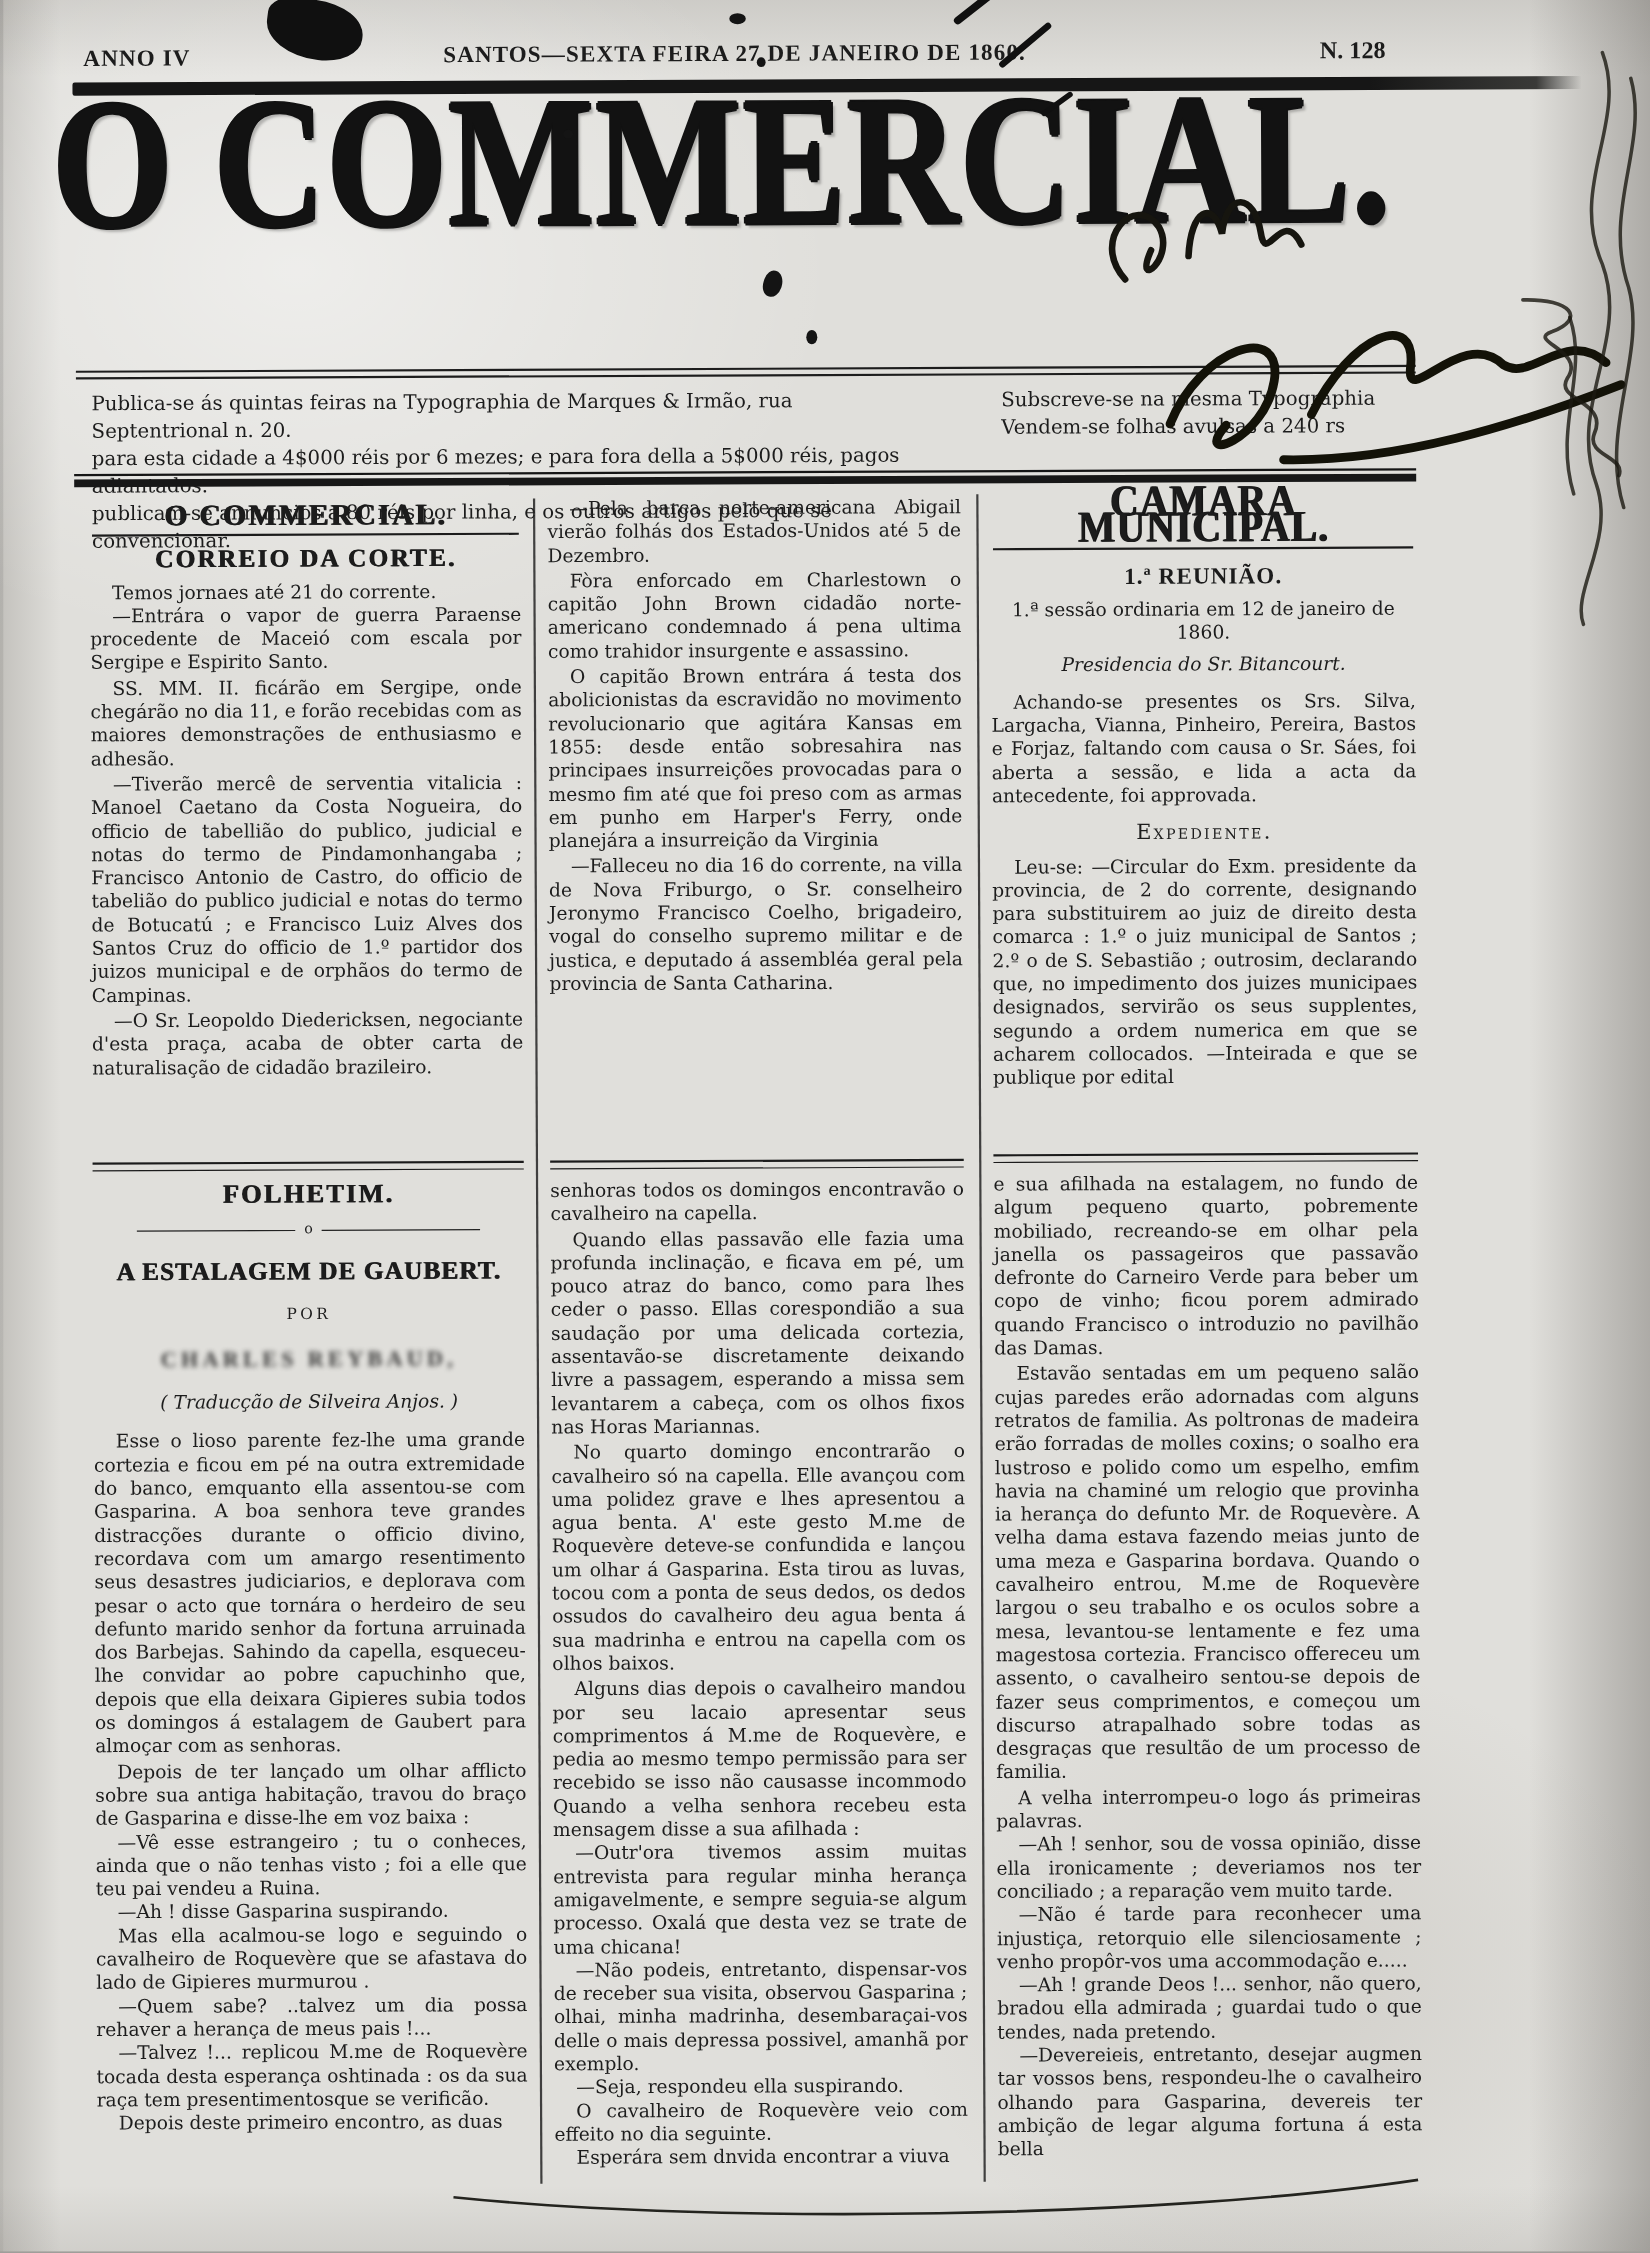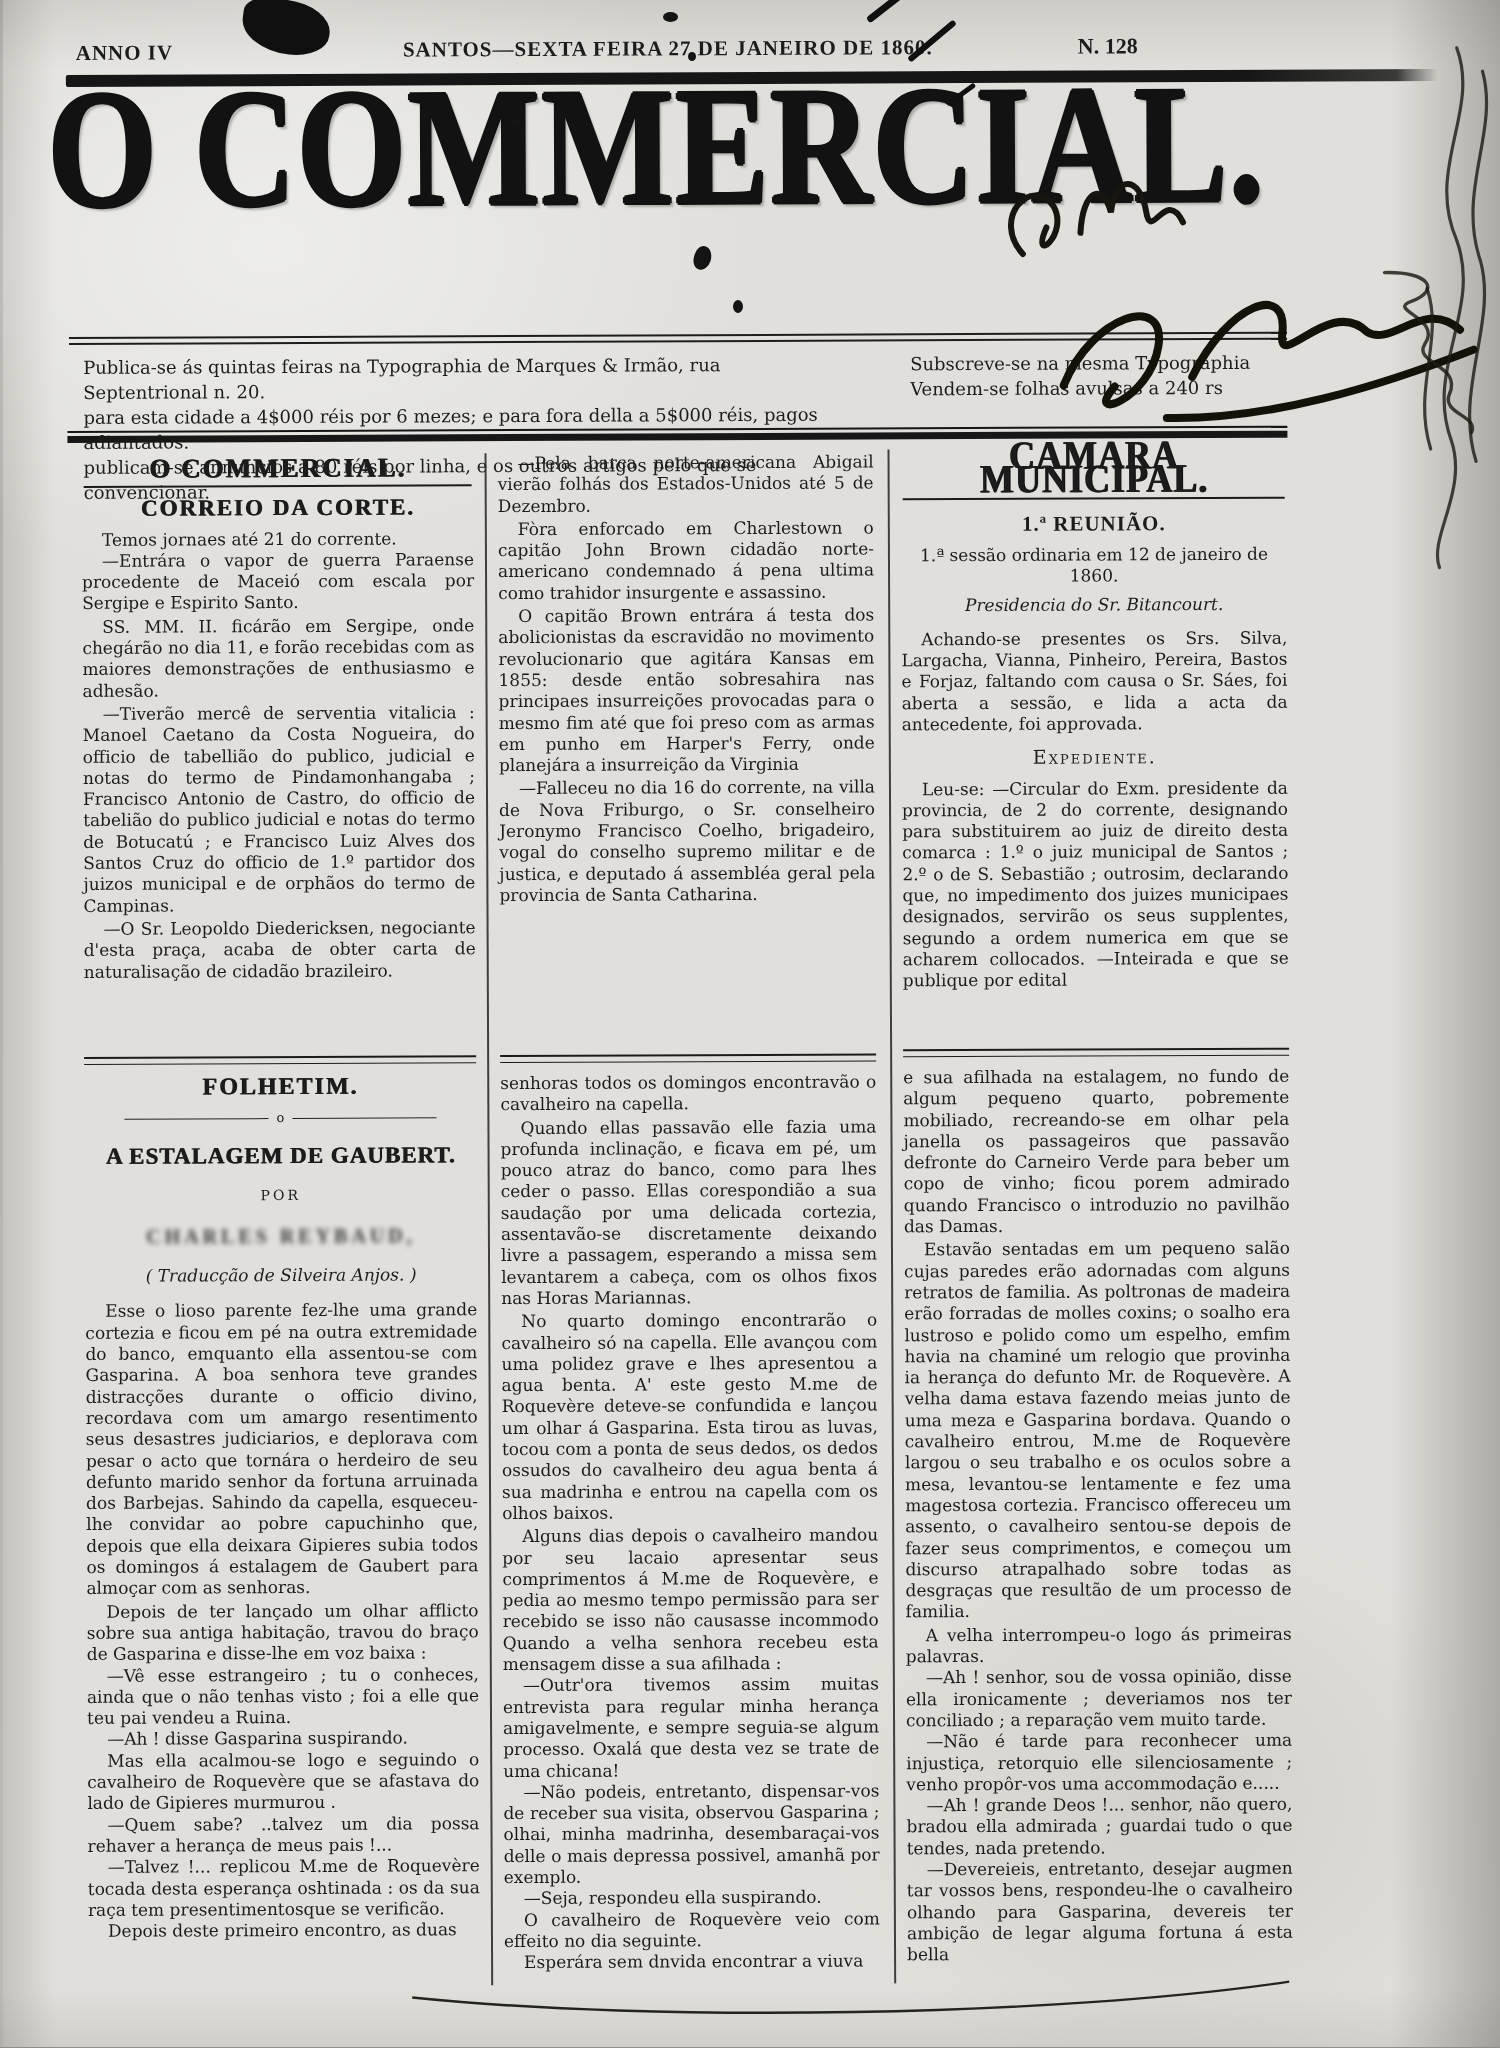--- a/index.html
+++ b/index.html
@@ -11,21 +11,21 @@
       linear-gradient(to right, rgba(80,75,68,0.20), transparent 55px),
       linear-gradient(to left, rgba(55,50,45,0.30), transparent 110px),
       linear-gradient(to bottom, rgba(70,65,58,0.12), transparent 70px),
       linear-gradient(to top, rgba(70,65,58,0.10), transparent 60px),
       #e0dfdb;}
   .print{position:absolute;inset:0;transform:rotate(-0.25deg);}
   .abs{position:absolute;}
   .hdr{font-family:"Liberation Serif",serif;font-weight:bold;}
   .anno{left:80px;top:38px;font-size:21px;letter-spacing:1px;}
   .dateline{left:0;top:36px;width:1344px;text-align:center;font-size:21px;letter-spacing:1px;}
-  .issue{left:1082px;top:35px;width:120px;text-align:left;font-size:22px;}
+  .issue{left:1174px;top:35px;width:120px;text-align:center;font-size:22px;}
   .band{left:70px;top:72px;width:1372px;height:12px;background:linear-gradient(to right,#161616 86%,#3a3a38 97%,transparent);border-radius:2px;}
   .masthead{left:60px;top:58px;width:1200px;text-align:center;font-size:138px;line-height:170px;
     font-family:"Liberation Serif",serif;font-weight:bold;letter-spacing:1px;color:#121212;
     transform:scale(1.02,1.22);transform-origin:50% 40%;
     text-shadow:1.5px 0 0 #121212,-1.5px 0 0 #121212,0 1.5px 0 #121212,0 -1.5px 0 #121212,3px 3px 2px rgba(20,20,20,0.25);}
   .rule2{border-top:2px solid #1d1d1d;border-bottom:2px solid #1d1d1d;height:4px;}
   .imprint-rule{left:72px;top:334px;width:1218px;}
   .imprint{left:86px;top:352px;width:1204px;display:flex;font-size:18px;line-height:25px;}
   .imprint .l{width:765px;}
   .imprint .r{width:372px;margin-left:62px;}

